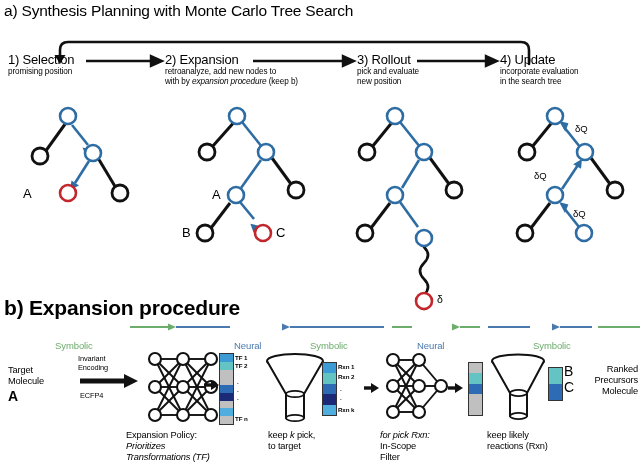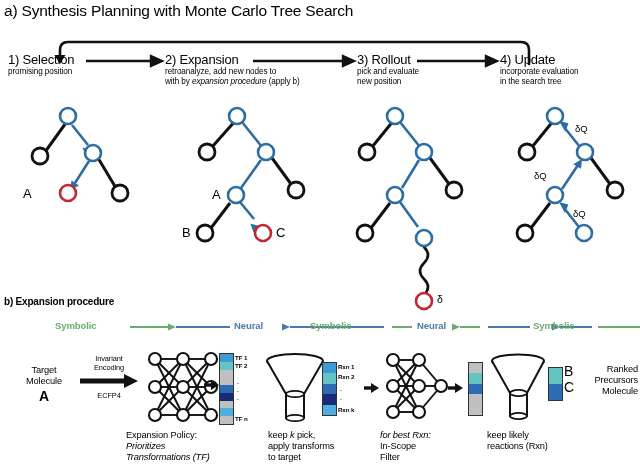--- a/index.html
+++ b/index.html
@@ -1,36 +1,36 @@
 <!DOCTYPE html>
 <html><head>
 <meta charset="utf-8">
 <style>
   html,body{margin:0;padding:0;background:#ffffff;}
   body{width:640px;height:471px;position:relative;overflow:hidden;
        font-family:"Liberation Sans","DejaVu Sans",sans-serif;color:#000;}
   .abs{position:absolute;}
   #panel-a-title{left:4px;top:2px;font-size:15.5px;font-weight:normal;letter-spacing:-0.2px;}
-  #panel-b-title{left:4px;top:296px;font-size:10px;font-weight:bold;letter-spacing:-0.2px;}
+  #panel-b-title{left:4px;top:296px;font-size:21px;font-weight:bold;letter-spacing:-0.2px;}
   .step-title{font-size:13px;font-weight:normal;letter-spacing:-0.2px;}
   .step-sub{font-size:8.2px;line-height:9.6px;letter-spacing:-0.1px;}
   .step-sub i{font-style:italic;}
   .node-label{font-size:13px;}
   .dq-label{font-size:9.5px;}
   .delta-label{font-size:10.5px;}
-  .band-label{font-size:9.5px;font-weight:bold;letter-spacing:-0.1px;}
+  .band-label{font-size:9.5px;font-weight:normal;letter-spacing:-0.1px;margin-top:20px;}
   .sym{color:#6CAD6C;}
   .neu{color:#4A79AE;}
   .pipe-text{font-size:9.3px;line-height:11px;letter-spacing:-0.15px;}
   .pipe-text i{font-style:italic;}
   .pipe-small{font-size:7.4px;line-height:9px;letter-spacing:-0.1px;}
   .bar-lab{font-size:6.2px;font-weight:bold;letter-spacing:-0.1px;}
   .big-letter{font-size:14px;font-weight:bold;}
   .bc-letter{font-size:14px;}
-  .center{text-align:center;}
+  .center{}
   .right{text-align:right;}
   svg{display:block;overflow:visible;}
 </style>
 </head>
 <body>
 
 <div class="abs" id="panel-a-title">a) Synthesis Planning with Monte Carlo Tree Search</div>
 
 <div class="abs" style="left:0;top:18px;width:640px;height:40px;">
   <svg width="640" height="40" viewBox="0 0 640 40">
@@ -41,21 +41,21 @@
 
 <div class="abs step-title" style="left:8px;top:52px;">1) Selection</div>
 <div class="abs step-sub" style="left:8px;top:67px;width:140px;">
   <div>promising position</div>
 </div>
 
 <div class="abs step-title" style="left:165px;top:52px;">2) Expansion</div>
 <div class="abs step-sub" style="left:165px;top:67px;width:175px;">
   <div>retroanalyze, add new nodes to</div>
   <div>
-    <span>with by </span><i>expansion procedure</i><span> (apply b)</span>
+    <span>with by </span><i>expansion procedure</i><span> (keep b)</span>
   </div>
 </div>
 
 <div class="abs step-title" style="left:357px;top:52px;">3) Rollout</div>
 <div class="abs step-sub" style="left:357px;top:67px;width:140px;">
   <div>pick and evaluate</div>
   <div>new position</div>
 </div>
 
 <div class="abs step-title" style="left:500px;top:52px;">4) Update</div>
@@ -276,21 +276,20 @@
 <div class="abs" style="left:264px;top:352px;width:62px;height:72px;">
   <svg width="62" height="72" viewBox="0 0 62 72">
     <ellipse cx="31" cy="9" rx="28" ry="7" fill="#fff" stroke="#111" stroke-width="2"></ellipse>
     <path d="M 3 9 L 22 42 L 22 66 L 40 66 L 40 42 L 59 9" fill="#fff" stroke="#111" stroke-width="2" stroke-linejoin="round"></path>
     <ellipse cx="31" cy="42" rx="9" ry="3.2" fill="#fff" stroke="#111" stroke-width="1.8"></ellipse>
     <ellipse cx="31" cy="66" rx="9" ry="3.2" fill="#fff" stroke="#111" stroke-width="1.8"></ellipse>
   </svg>
 </div>
 <div class="abs pipe-text" style="left:268px;top:430px;width:110px;">
   <div><span>keep </span><i>k</i><span> pick,</span></div>
-  <div>apply transforms</div>
   <div>to target</div>
 </div>
 
 <div class="abs" style="left:322px;top:362px;width:13px;height:52px;border:1px solid #333;display:flex;flex-direction:column;">
   <div style="flex:1;background:#3C9BD4;"></div>
   <div style="flex:1;background:#64C4C4;"></div>
   <div style="flex:1;background:#2D6BB5;"></div>
   <div style="flex:1;background:#1B2A77;"></div>
   <div style="flex:1;background:#4FAEDE;"></div>
 </div>
@@ -328,21 +327,21 @@
         <circle cx="8" cy="34" r="6"></circle>
         <circle cx="8" cy="60" r="6"></circle>
       <circle cx="34" cy="8" r="6"></circle>
         <circle cx="34" cy="34" r="6"></circle>
         <circle cx="34" cy="60" r="6"></circle>
       <circle cx="56" cy="34" r="6"></circle>
     </g>
   </svg>
 </div>
 <div class="abs pipe-text" style="left:380px;top:430px;width:95px;">
-  <div><i>for best Rxn:</i></div>
+  <div><i>for pick Rxn:</i></div>
   <div>In-Scope</div>
   <div>Filter</div>
 </div>
 
 <div class="abs" style="left:447px;top:381px;width:18px;height:14px;">
   <svg width="18" height="14" viewBox="0 0 18 14">
     <line x1="1" y1="7" x2="9" y2="7" stroke="#111" stroke-width="3.4"></line>
     <path d="M 16 7 l -8 -5 l 0 10 z" fill="#111"></path>
   </svg>
 </div>

